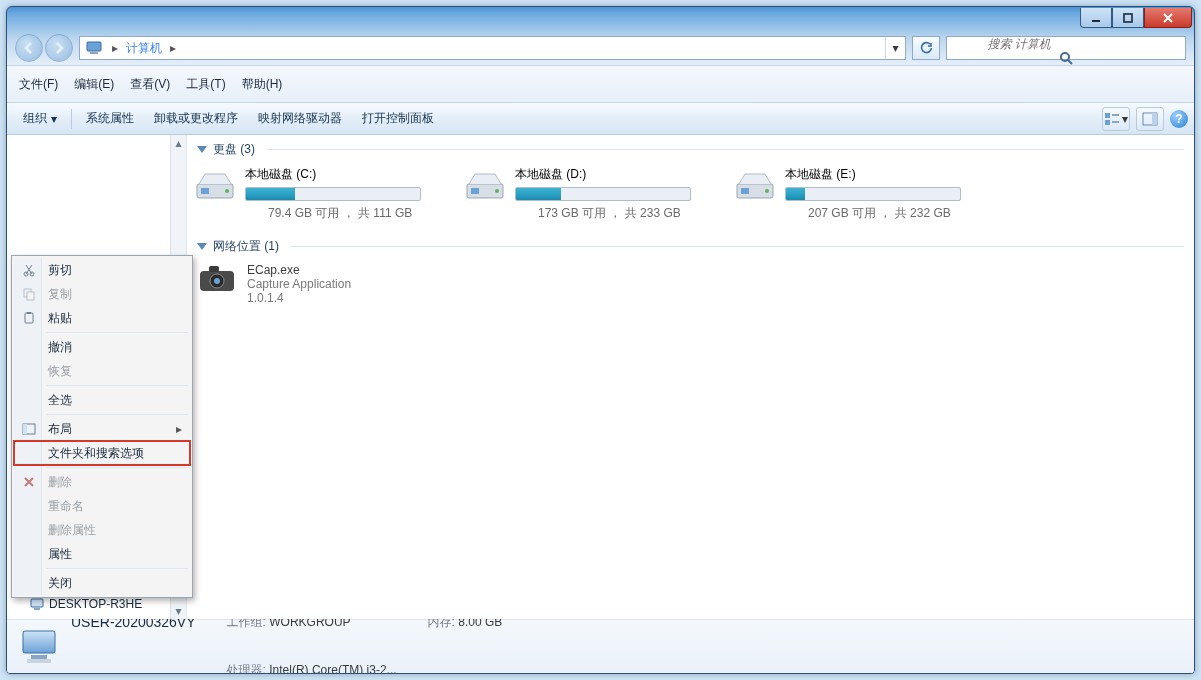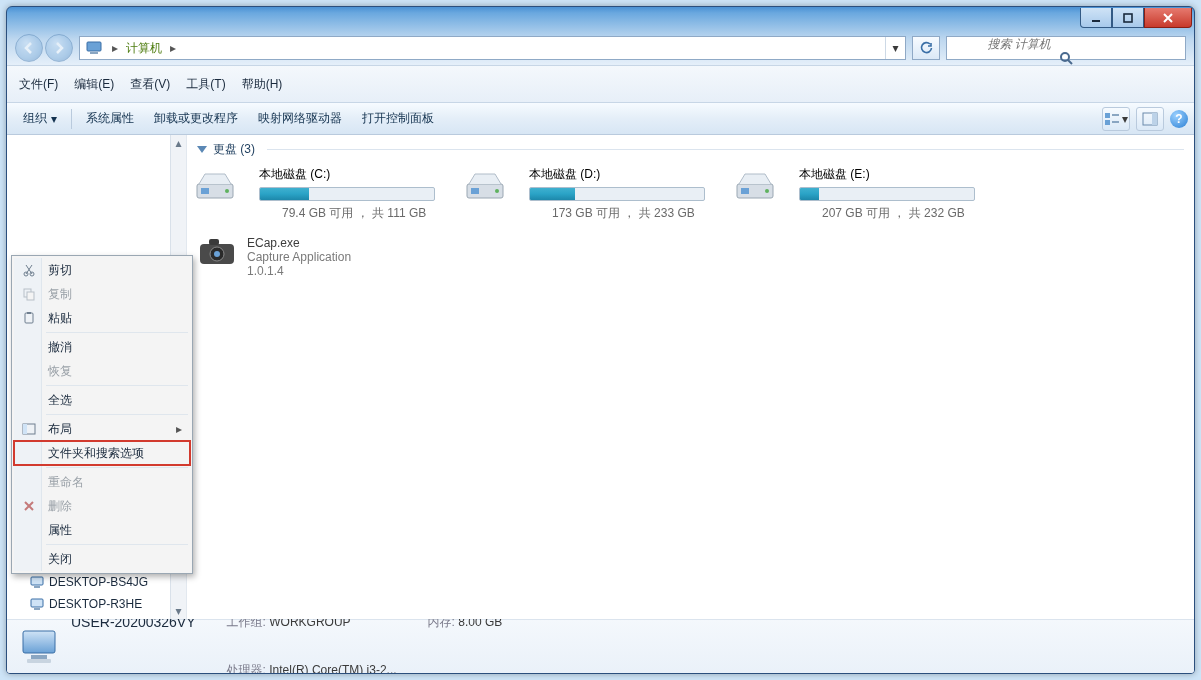--- a/index.html
+++ b/index.html
@@ -24,21 +24,21 @@
 
   
   .navrow { height: 30px; display: flex; align-items: center; padding: 0 8px 4px 8px; gap: 6px; }
   .nav-buttons { display: flex; gap: 2px; }
   .nav-circle { width: 28px; height: 28px; border-radius: 50%; background: radial-gradient(circle at 40% 30%, #cfe3f6, #8fb9e0 60%, #5a8fc4);
     border: 1px solid #5e8bb8; display: flex; align-items: center; justify-content: center; color: #fff; }
   .nav-circle svg { width: 14px; height: 14px; stroke: #fff; fill: none; stroke-width: 2.5; }
   .nav-disabled { opacity: .55; }
   .addr { flex: 1; height: 24px; background: #fff; border: 1px solid #8fa9c6; display: flex; align-items: center; overflow: hidden; }
   .addr-icon { width: 20px; height: 20px; margin: 0 4px; display: flex; align-items: center; justify-content: center; }
-  .addr-crumb { padding: 0 4px; height: 100%; display: flex; align-items: center; color: #4d7c0f; }
+  .addr-crumb { padding: 0 4px; height: 100%; display: flex; align-items: center; color: #3b82f6; }
   .addr-chev { padding: 0 4px; color: #555; }
   .addr-spacer { flex: 1; }
   .addr-drop { width: 20px; border-left: 1px solid #cdd9e6; height: 100%; display: flex; align-items: center; justify-content: center; color: #3a3a3a; }
   .addr-refresh { width: 28px; height: 24px; border: 1px solid #8fa9c6; background: linear-gradient(#f7fbff,#dbe9f7); display: flex; align-items:center; justify-content:center; }
   .search { width: 240px; height: 24px; background: #fff; border: 1px solid #8fa9c6; display: flex; align-items: center; flex-direction: column; }
   .search-input { flex: 1; border: none; outline: none; padding: 0 6px; font-style: italic; color: #6a6a6a; background: transparent; }
   .search-icon-box { width: 26px; height: 100%; display: flex; align-items: center; justify-content: center; }
   .search-icon-box svg { width: 14px; height: 14px; stroke: #4a6a8f; fill: none; stroke-width: 2; }
 
   
@@ -66,21 +66,21 @@
   .tree { padding: 326px 0 0 0; }
   .tree-item { display: flex; align-items: center; gap: 4px; height: 22px; padding-left: 22px; color: #1a2a3d; }
   .tree-icon { width: 16px; height: 14px; flex: none; }
   .tree-text { white-space: nowrap; overflow: hidden; text-overflow: clip; }
 
   .content { flex: 1; position: relative; overflow: hidden; }
   .group-header { display: flex; align-items: center; gap: 6px; padding: 6px 10px 4px; color: #1e3e5e; }
   .group-header .triangle { width: 0; height: 0; border-left: 5px solid transparent; border-right: 5px solid transparent; border-top: 7px solid #5b88b5; }
   .group-line { flex: 1; height: 1px; background: #dbe4ee; margin-left: 6px; }
   .drives { display: flex; flex-wrap: wrap; gap: 26px; padding: 4px 10px 10px 6px; }
-  .drive { display: flex; gap: 22px; width: 244px; }
+  .drive { display: flex; gap: 8px; width: 244px; }
   .drive-icon { width: 44px; height: 40px; flex: none; }
   .drive-info { flex: 1; }
   .drive-title { color: #000; margin-bottom: 4px; }
   .drive-bar { width: 176px; height: 14px; border: 1px solid #adbecd; background: #e9eff5; border-radius: 2px; overflow: hidden; margin-bottom: 4px; }
   .drive-fill { height: 100%; background: linear-gradient(#3fb0cf 0, #2aa3c6 50%, #1d88ab 100%); }
   .drive-sub { color: #6a6a6a; margin-left: 23px; }
   .netloc { display: flex; gap: 10px; padding: 4px 10px; }
   .cam-icon { width: 40px; height: 32px; }
   .net-info div { color: #3d3d3d; }
   .net-info .net-sub { color: #7a7a7a; }
@@ -338,20 +338,25 @@
           <div class="drive-info">
             <div class="drive-title">本地磁盘 (E:)</div>
             <div class="drive-bar">
                 <div class="drive-fill" style="width:11%"></div>
               </div>
             <div class="drive-sub">207 GB 可用 ， 共 232 GB</div>
           </div>
         </div>
       </div>
 
+      <div class="group-header">
+        <span class="triangle"></span>
+        <span>网络位置 (1)</span>
+        <span class="group-line"></span>
+      </div>
       <div class="netloc">
         <span class="cam-icon">
           <svg viewBox="0 0 40 32">
               <rect x="3" y="8" width="34" height="20" rx="4" fill="#4a4a4a"></rect>
               <circle cx="20" cy="18" r="7" fill="#2a2a2a" stroke="#888"></circle>
               <circle cx="20" cy="18" r="3" fill="#6aa1d6"></circle>
               <rect x="12" y="3" width="10" height="6" rx="2" fill="#3a3a3a"></rect>
             </svg>
         </span>
         <div class="net-info">
@@ -414,30 +419,33 @@
                 </svg>
               </span>
             <span>布局</span>
             <span class="submenu-arrow">▸</span>
           </li>
           <li class="highlight">
               <span>文件夹和搜索选项</span>
             </li>
           <hr>
           <li class="disabled">
-              <span>重命名</span>
-            </li>
-          <li class="disabled">
             <span class="li-icon">
                 <svg width="14" height="14" viewBox="0 0 14 14">
                   <path d="M3 3l8 8M11 3l-8 8" stroke="#c47a7a" stroke-width="2"></path>
                 </svg>
               </span>
             <span>删除</span>
           </li>
+          <li class="disabled">
+              <span>重命名</span>
+            </li>
+          <li class="disabled">
+              <span>删除属性</span>
+            </li>
           <li>
               <span>属性</span>
             </li>
           <hr>
           <li>
               <span>关闭</span>
             </li>
         </ul>
       </div>
     </div>

